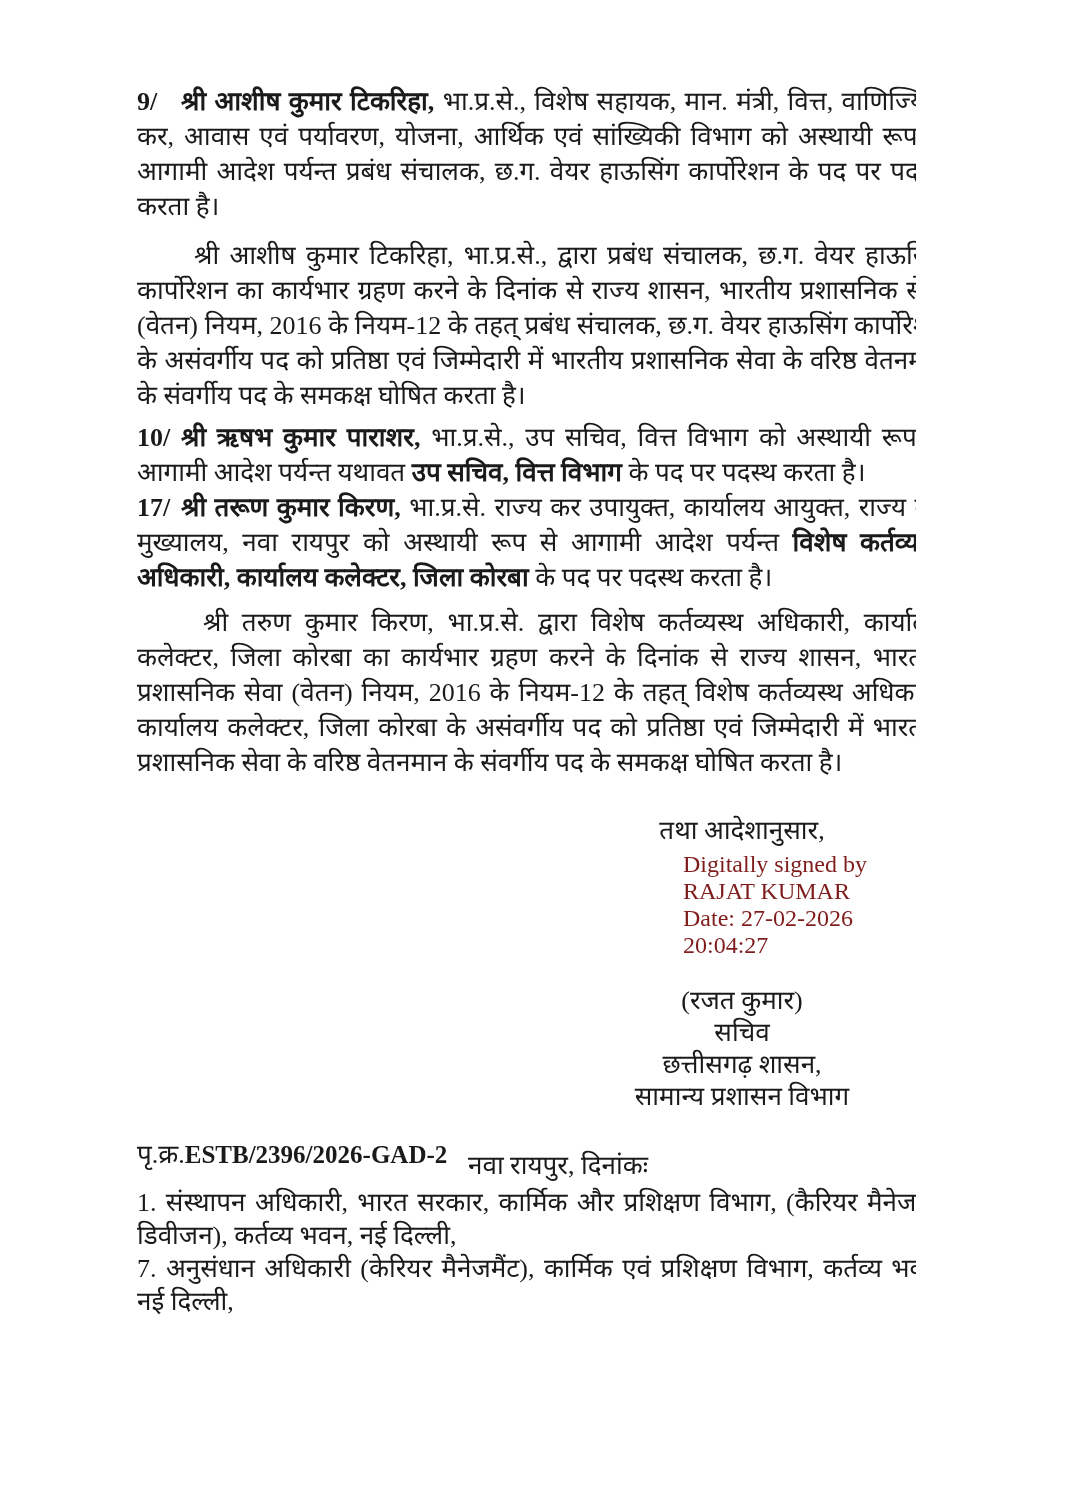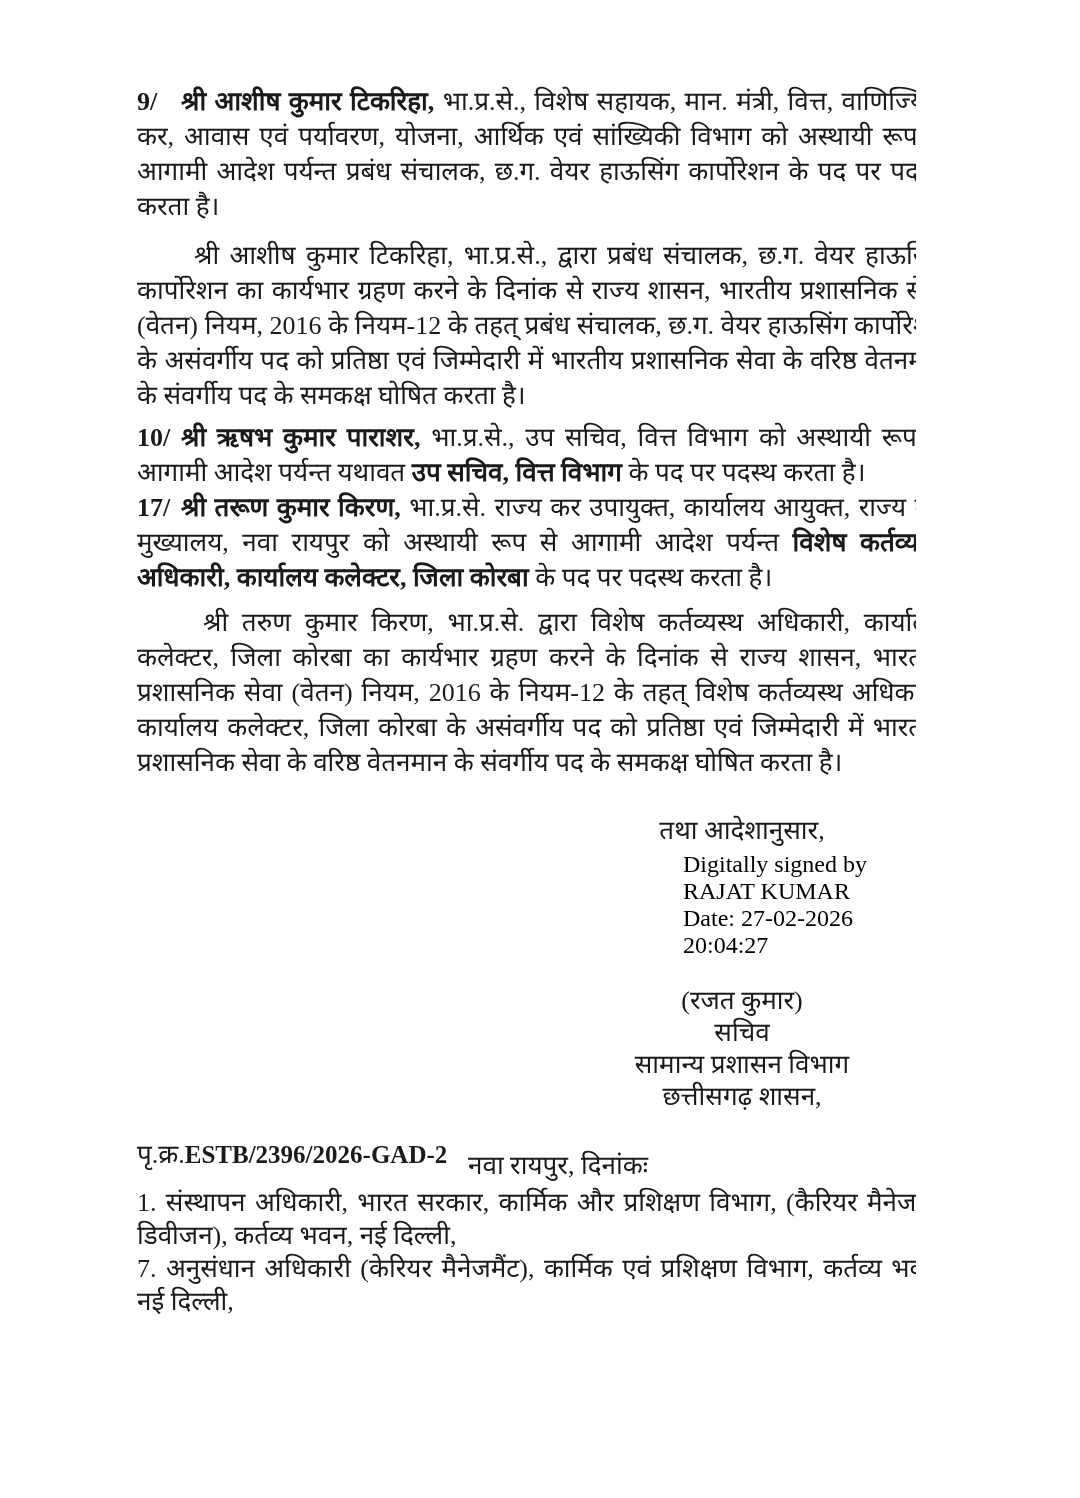--- a/index.html
+++ b/index.html
@@ -50,21 +50,21 @@
     text-align: center;
     line-height: 33px;
     margin: 0;
   }
   .digital-sig {
     margin-left: 146px;
     margin-top: 4px;
     font-size: 24px;
     line-height: 27px;
     text-align: left;
-    color: #000000;
+    color: #7f1d1d;
   }
   .digital-sig div { margin: 0; }
   .signer {
     margin-top: 26px;
     text-align: center;
     line-height: 32px;
   }
   .signer div { margin: 0; }
 
   
@@ -127,22 +127,22 @@
       <div class="sig-line">तथा आदेशानुसार,</div>
       <div class="digital-sig">
         <div>Digitally signed by</div>
         <div>RAJAT KUMAR</div>
         <div>Date: 27-02-2026</div>
         <div>20:04:27</div>
       </div>
       <div class="signer">
         <div>(रजत कुमार)</div>
         <div>सचिव</div>
+        <div>छत्तीसगढ़ शासन,</div>
         <div>सामान्य प्रशासन विभाग</div>
-        <div>छत्तीसगढ़ शासन,</div>
       </div>
     </div>
 
     <div class="ref-row">
       <span>पृ.क्र.</span><span class="ref-number">ESTB/2396/2026-GAD-2</span>
       <span class="place-date">नवा रायपुर, दिनांकः</span>
     </div>
 
     <div class="copy-list">
       <p class="copy-item">1. संस्थापन अधिकारी, भारत सरकार, कार्मिक और प्रशिक्षण विभाग, (कैरियर मैनेजमेंट डिवीजन), कर्तव्य भवन, नई दिल्ली,</p>

